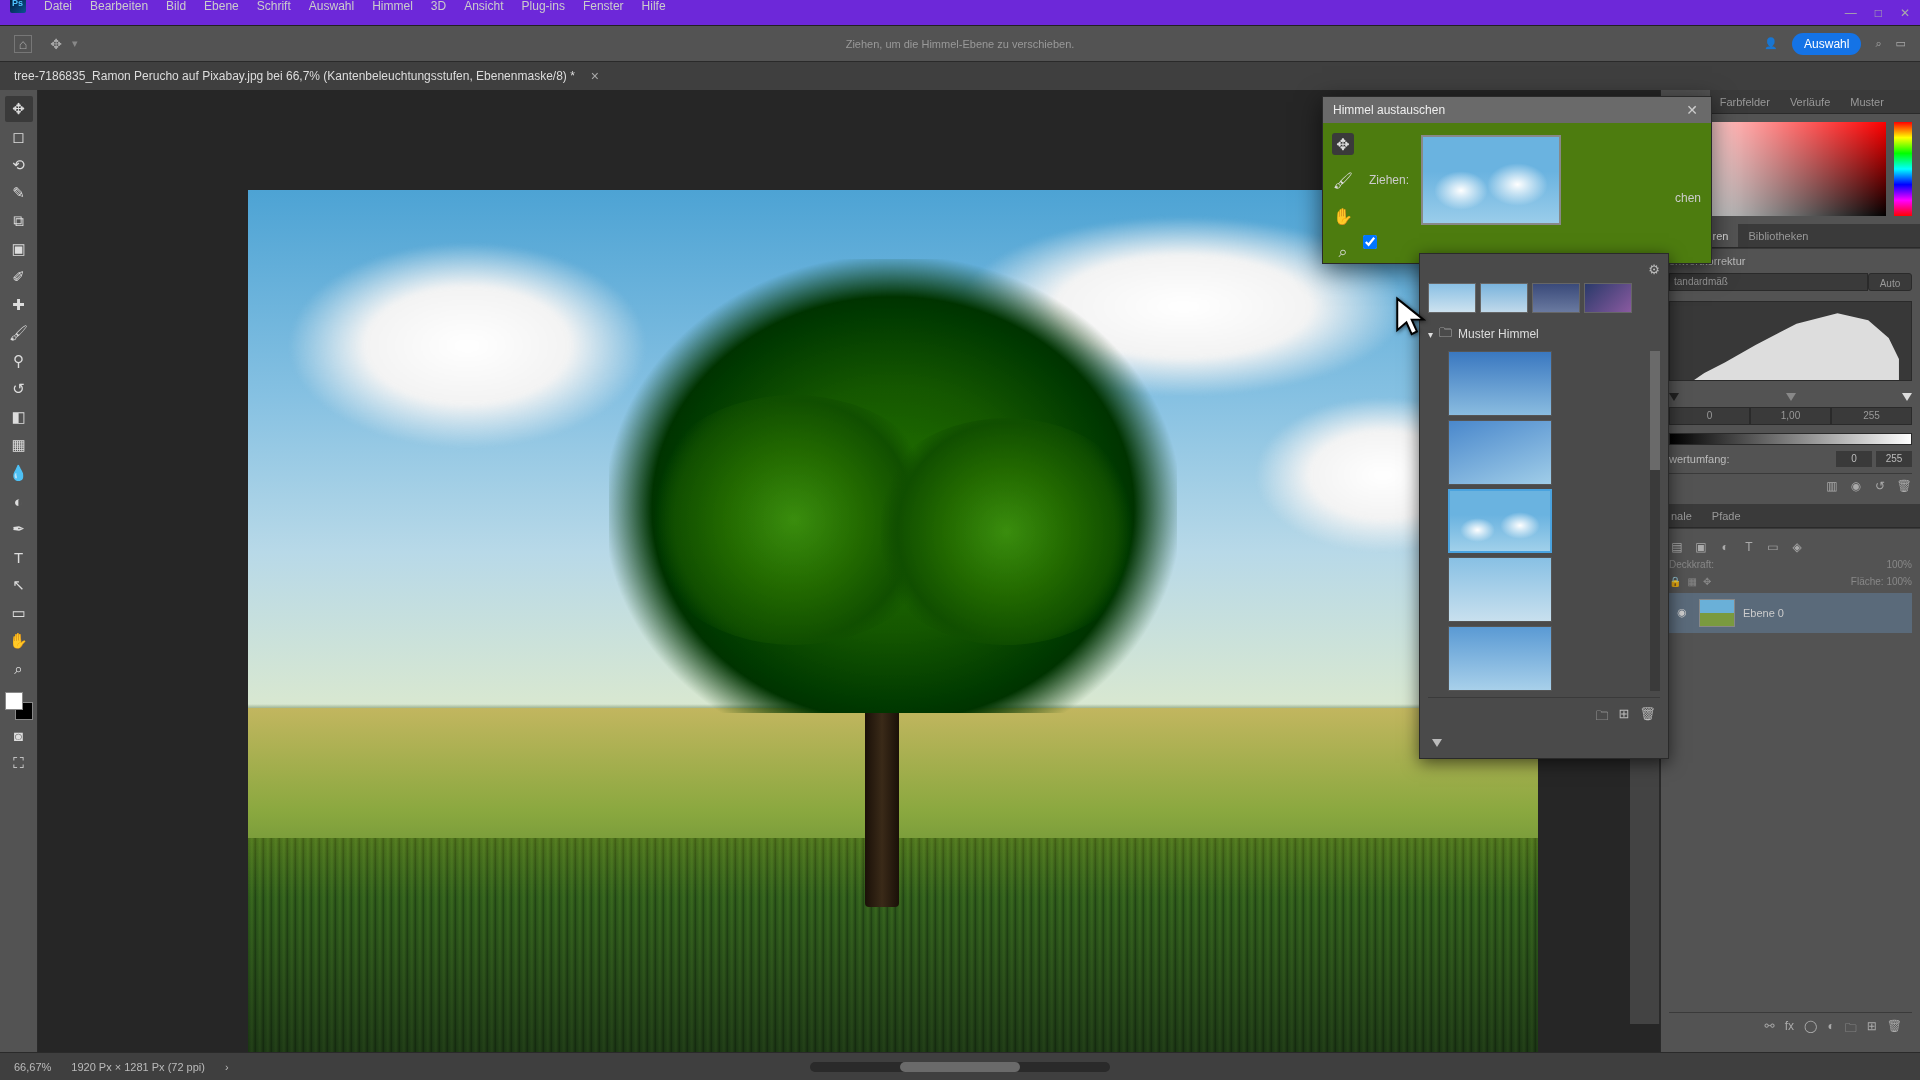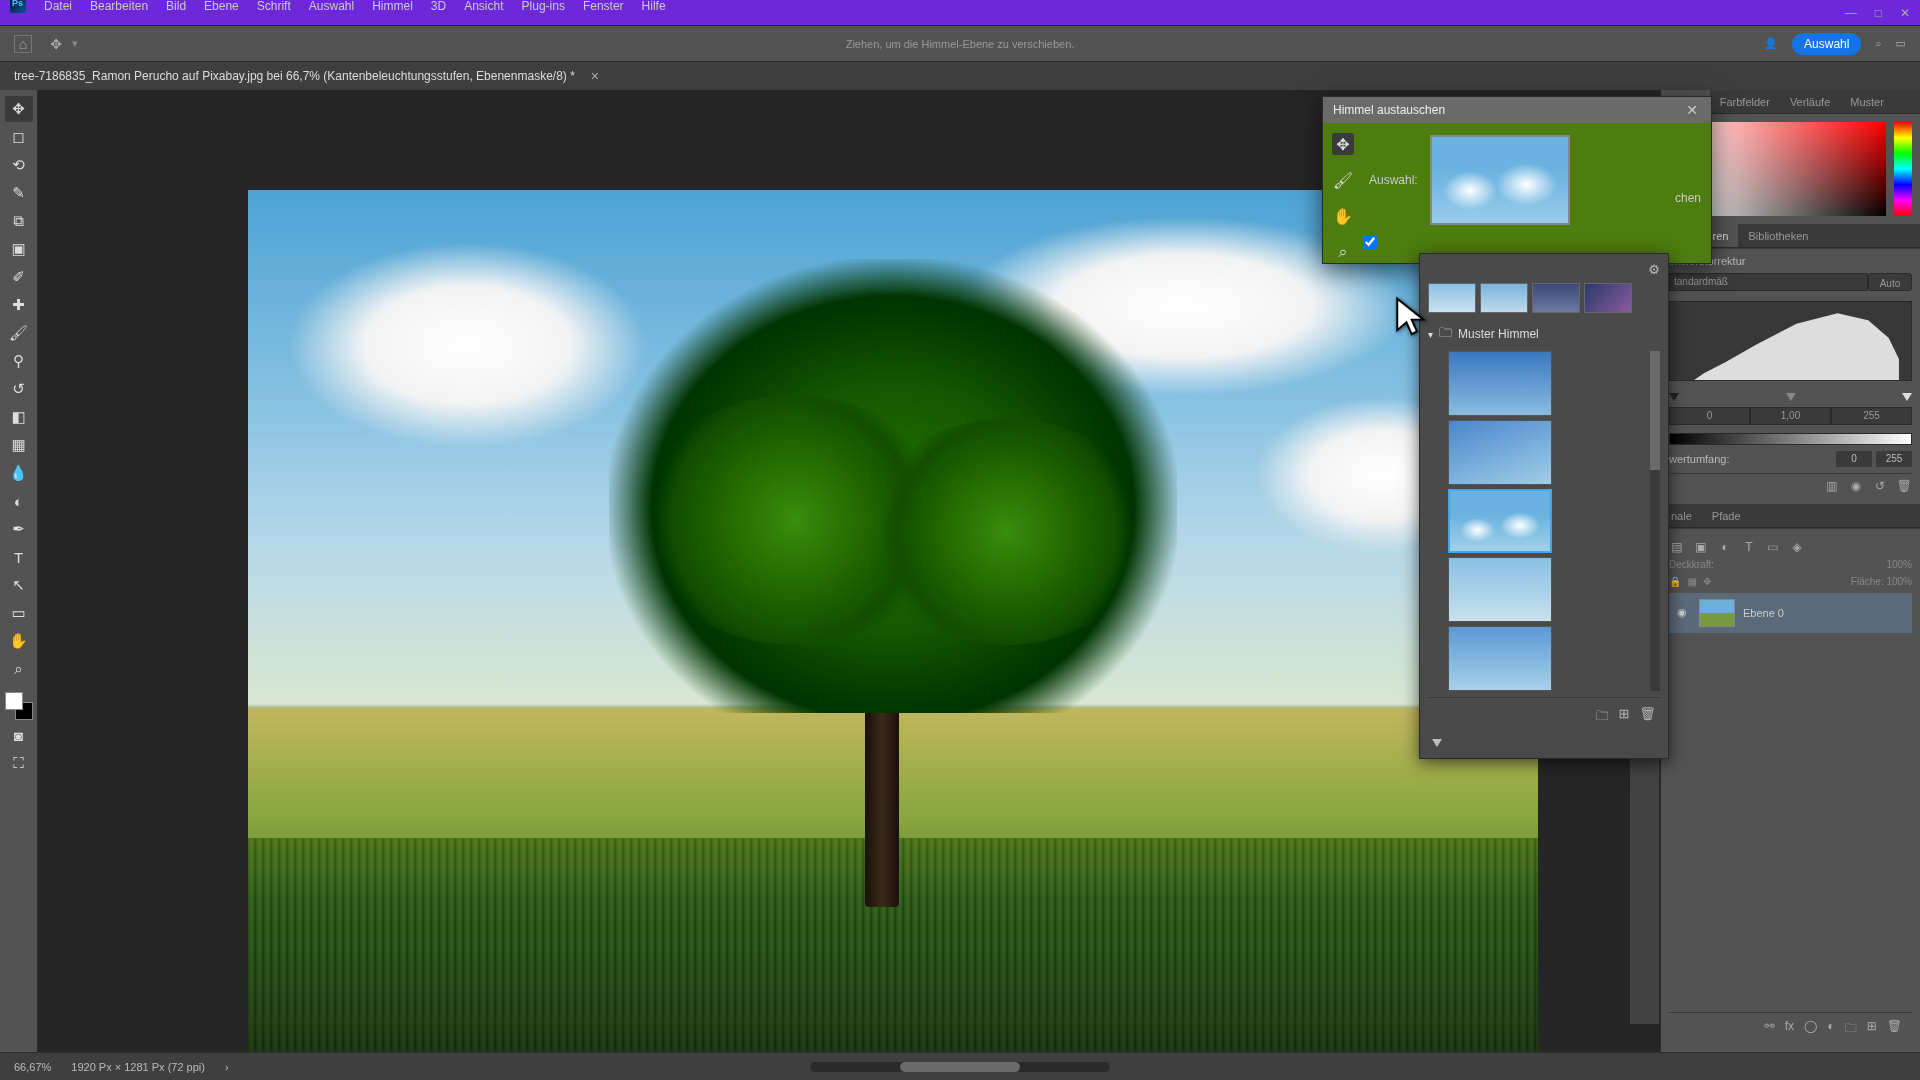--- a/index.html
+++ b/index.html
@@ -299,21 +299,21 @@
   </div>
   <div class="dlg-body">
     <div class="dlg-tools">
       <span class="sel">✥</span>
       <span>🖌</span>
       <span>✋</span>
       <span>⌕</span>
     </div>
     <div class="dlg-main">
       <div class="sky-row">
-        <label>Auswahl:</label>
+        <label>Ziehen:</label>
         <div class="sky-preview">
           <div class="c" style="left:8%;top:40%;width:40%;height:45%"></div>
           <div class="c" style="right:8%;top:30%;width:45%;height:50%"></div>
         </div>
       </div>
 
       <div class="preset-popup">
         <div class="preset-top">
             <span class="gear">⚙</span>
           </div>

